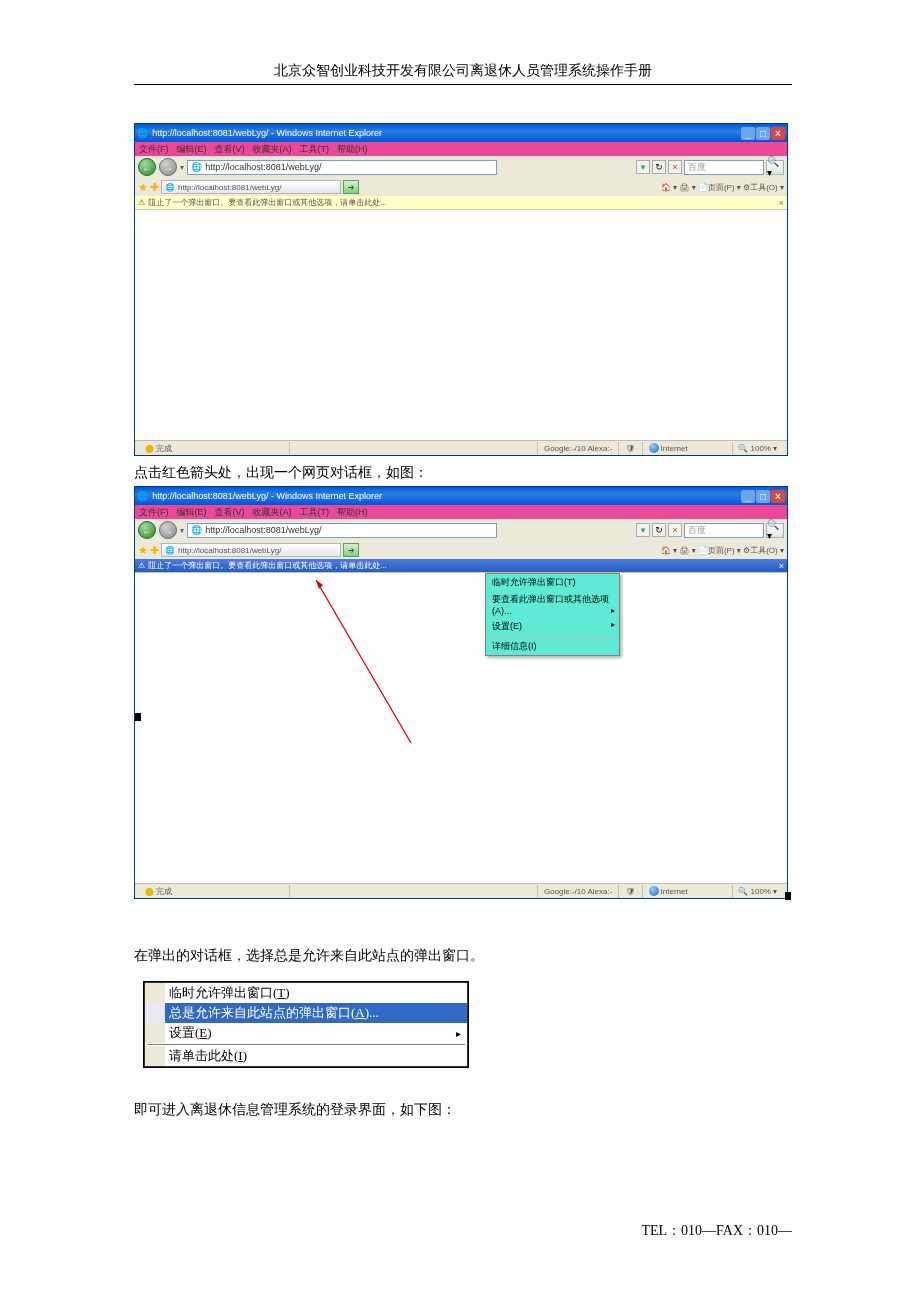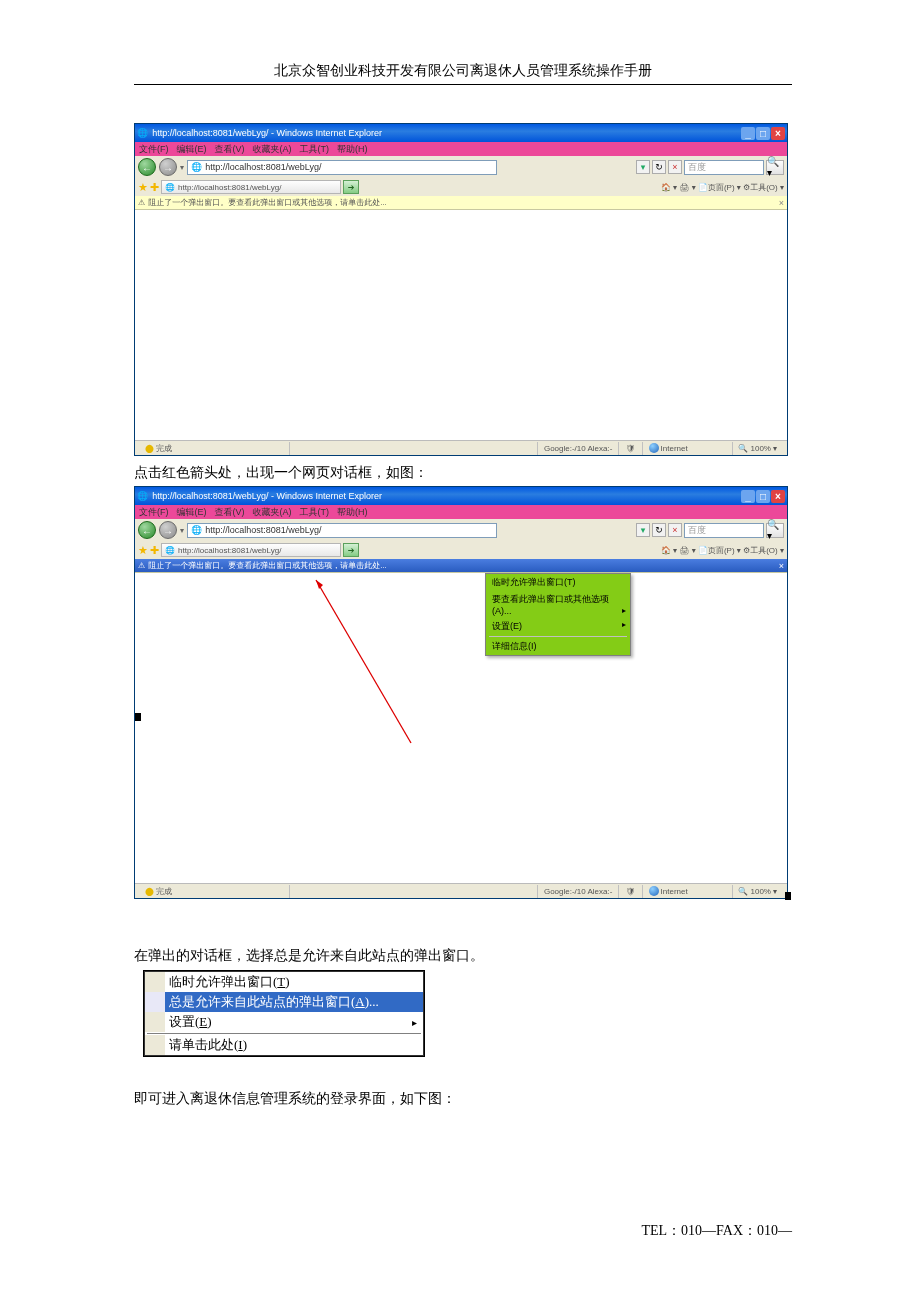--- a/index.html
+++ b/index.html
@@ -136,34 +136,34 @@
   }
   .status-seg { border-left: 1px solid #c0c0c0; padding: 0 6px; height: 13px; display: flex; align-items: center; gap: 2px; }
   .status-seg.first { border-left: none; }
   .globe { width: 10px; height: 10px; border-radius: 50%; background: radial-gradient(circle at 35% 30%, #8fd0ff, #2266bb); display: inline-block; }
 
   .red-arrow {
     position: absolute; left: 176px; top: 2px; pointer-events: none;
   }
   .popup-menu {
     position: absolute; left: 350px; top: 0;
-    width: 146px; background: #84cc16; border: 1px solid #808080;
+    width: 135px; background: #5eead4; border: 1px solid #808080;
     box-shadow: 2px 2px 3px rgba(0,0,0,.3);
     font-size: 9px;
   }
   .popup-menu .mi { padding: 2px 6px; position: relative; }
   .popup-menu .sep { height: 1px; background: #c0c0c0; margin: 1px 3px; }
   .popup-menu .sub::after { content: "▸"; position: absolute; right: 4px; font-size: 8px; }
 
   .body-text {
     font-size: 14px; margin: 6px 0 4px 0;
   }
 
   .big-menu {
-    width: 280px; margin-left: 10px; margin-top: 6px;
+    width: 324px; margin-left: 10px; margin-top: 17px;
     border: 1px solid #333; background: #fff;
     font-family: "SimSun", serif; font-size: 13px;
     box-shadow: 0 0 0 1px #000;
   }
   .big-menu .bmrow {
     position: relative; height: 20px; display: flex; align-items: center;
     padding-left: 24px;
   }
   .big-menu .bmrow.hl { background: #316ac5; color: #fff; }
   .big-menu .bmrow .u { text-decoration: underline; }

